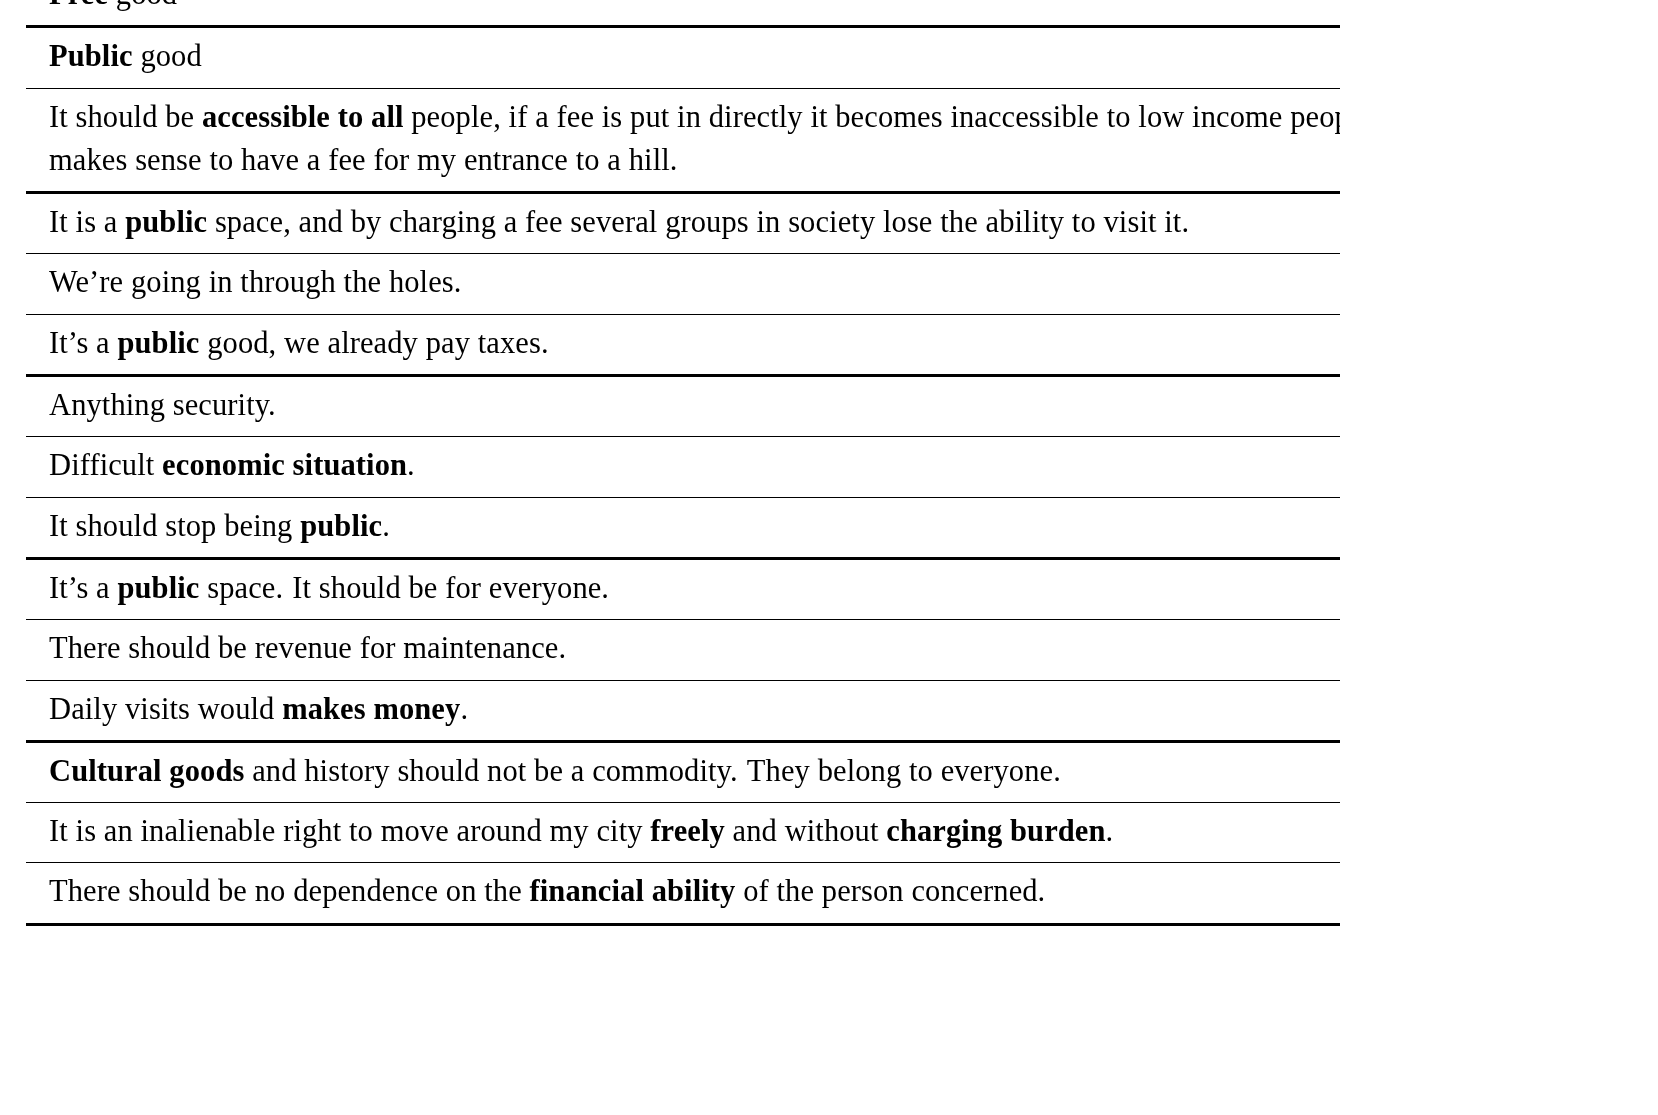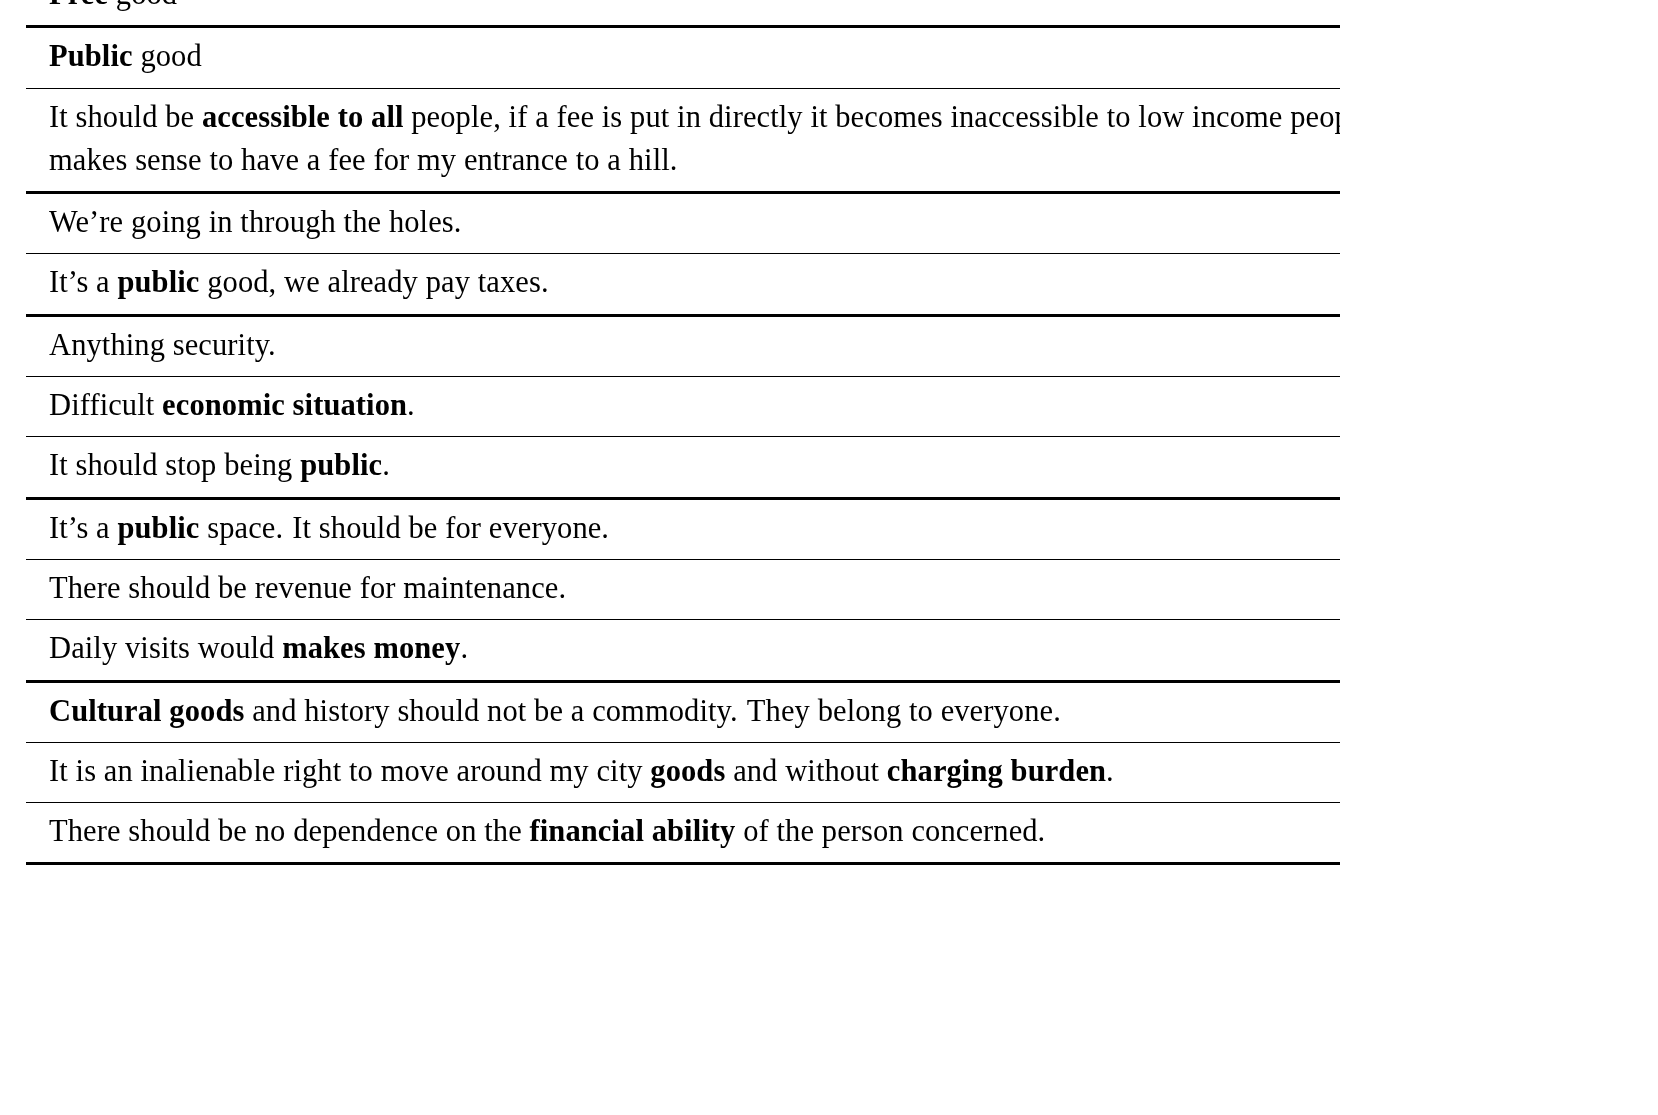--- a/index.html
+++ b/index.html
@@ -77,20 +77,23 @@
           <tr class="rule-thick">
             <td><span class="cell-text"><b>Free</b> good</span></td>
           </tr>
           <tr class="rule-thin">
             <td><span class="cell-text"><b>Public</b> good</span></td>
           </tr>
           <tr class="rule-thick">
             <td><span class="cell-text">It should be <b>accessible to all</b> people, if a fee is put in directly it becomes inaccessible to low income people, also I don’t think it makes sense to have a fee for my entrance to a hill.</span></td>
           </tr>
           <tr class="rule-thin">
+            <td><span class="cell-text">It is a <b>public</b> space, and by charging a fee several groups in society lose the ability to visit it.</span></td>
+          </tr>
+          <tr class="rule-thin">
             <td><span class="cell-text">We’re going in through the holes.</span></td>
           </tr>
           <tr class="rule-thick">
             <td><span class="cell-text">It’s a <b>public</b> good, we already pay taxes.</span></td>
           </tr>
           <tr class="rule-thin">
             <td><span class="cell-text">Anything security.</span></td>
           </tr>
           <tr class="rule-thin">
             <td><span class="cell-text">Difficult <b>economic situation</b>.</span></td>
@@ -104,21 +107,21 @@
           <tr class="rule-thin">
             <td><span class="cell-text">There should be revenue for maintenance.</span></td>
           </tr>
           <tr class="rule-thick">
             <td><span class="cell-text">Daily visits would <b>makes money</b>.</span></td>
           </tr>
           <tr class="rule-thin">
             <td><span class="cell-text"><b>Cultural goods</b> and history should not be a commodity.<span class="sgap"> </span>They belong to everyone.</span></td>
           </tr>
           <tr class="rule-thin">
-            <td><span class="cell-text">It is an inalienable right to move around my city <b>goods</b> and without <b>charging burden</b>.</span></td>
+            <td><span class="cell-text">It is an inalienable right to move around my city <b>freely</b> and without <b>charging burden</b>.</span></td>
           </tr>
           <tr class="rule-thick">
             <td><span class="cell-text">There should be no dependence on the <b>financial ability</b> of the person concerned.</span></td>
           </tr>
         </tbody>
     </table>
   </div>
 </div>
 
 </body></html>

